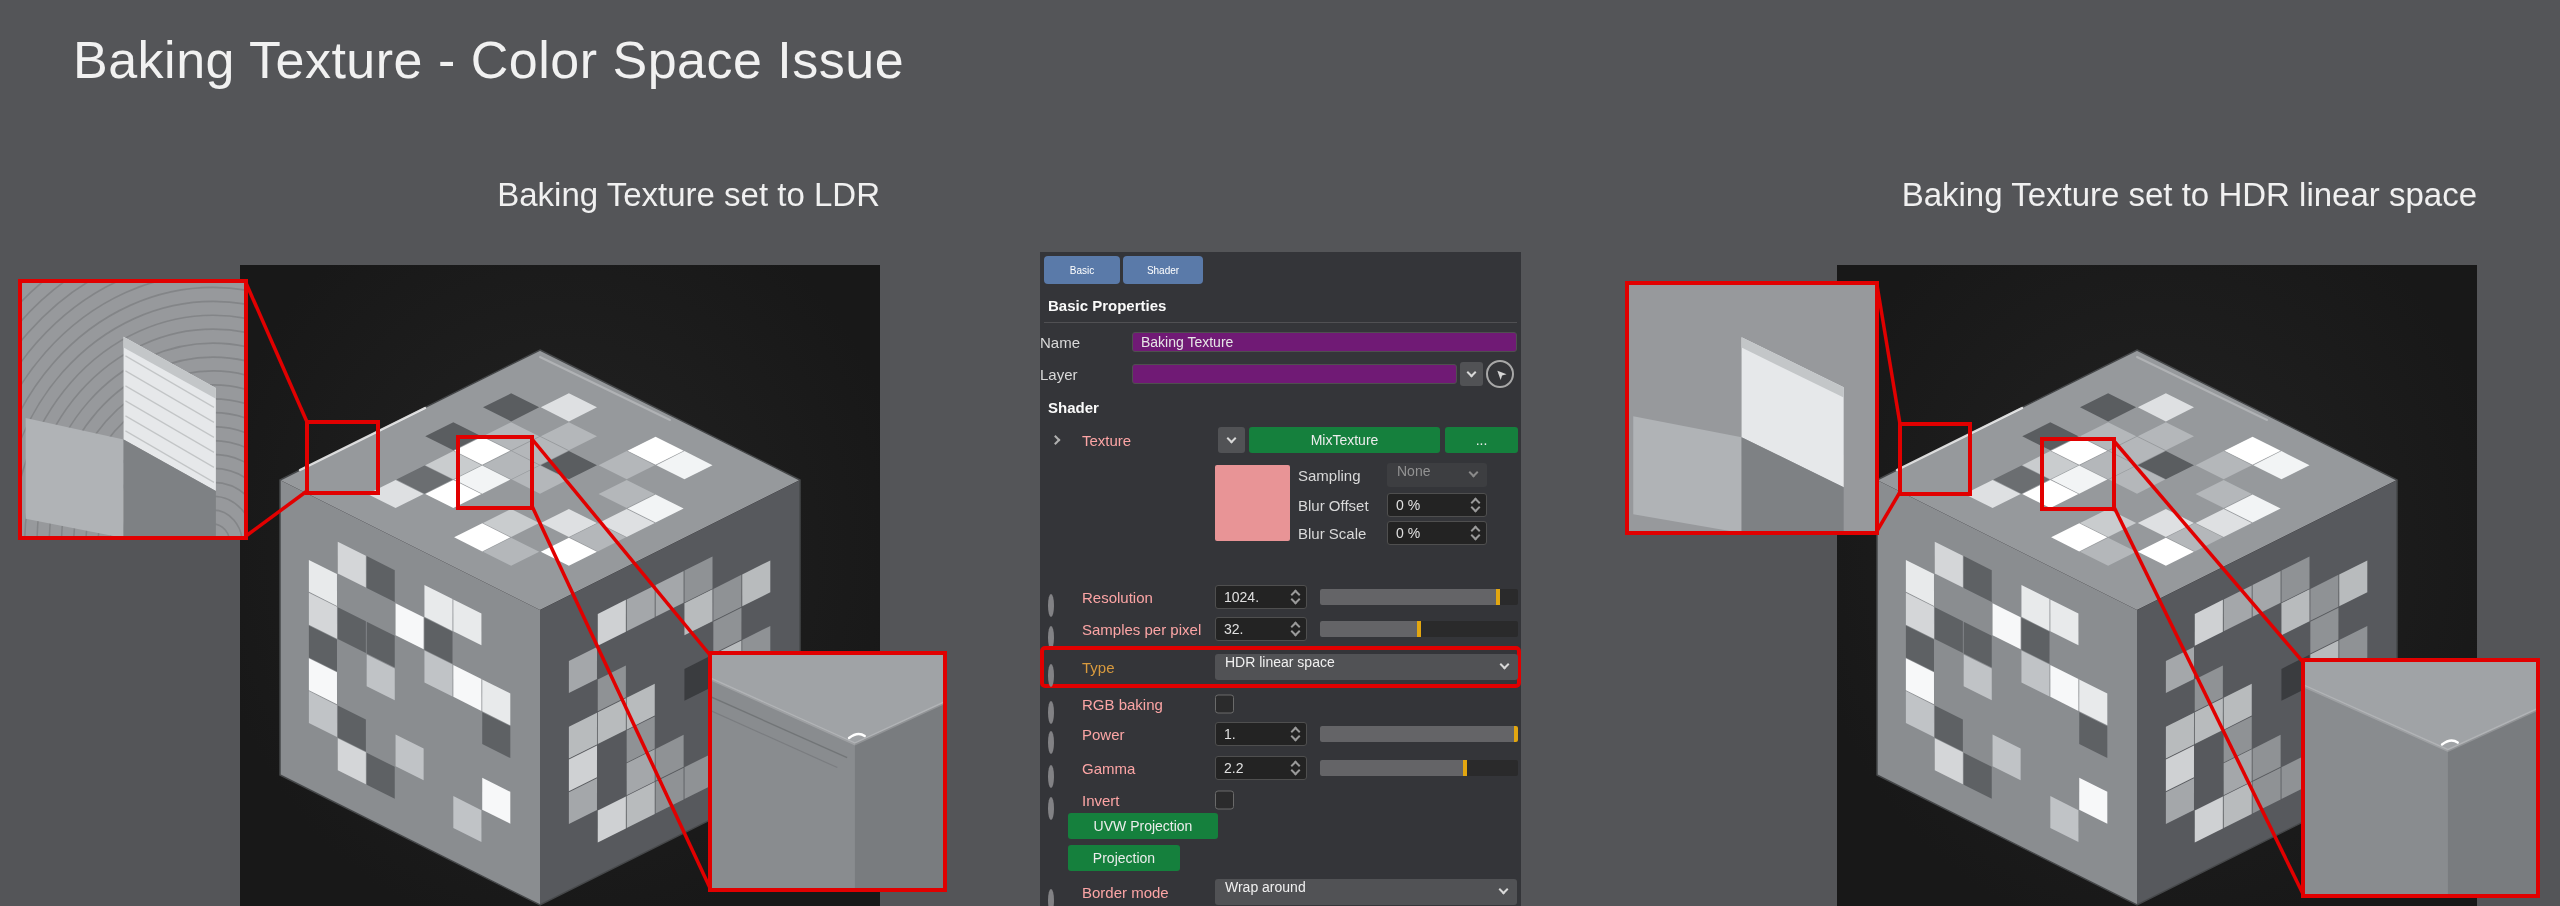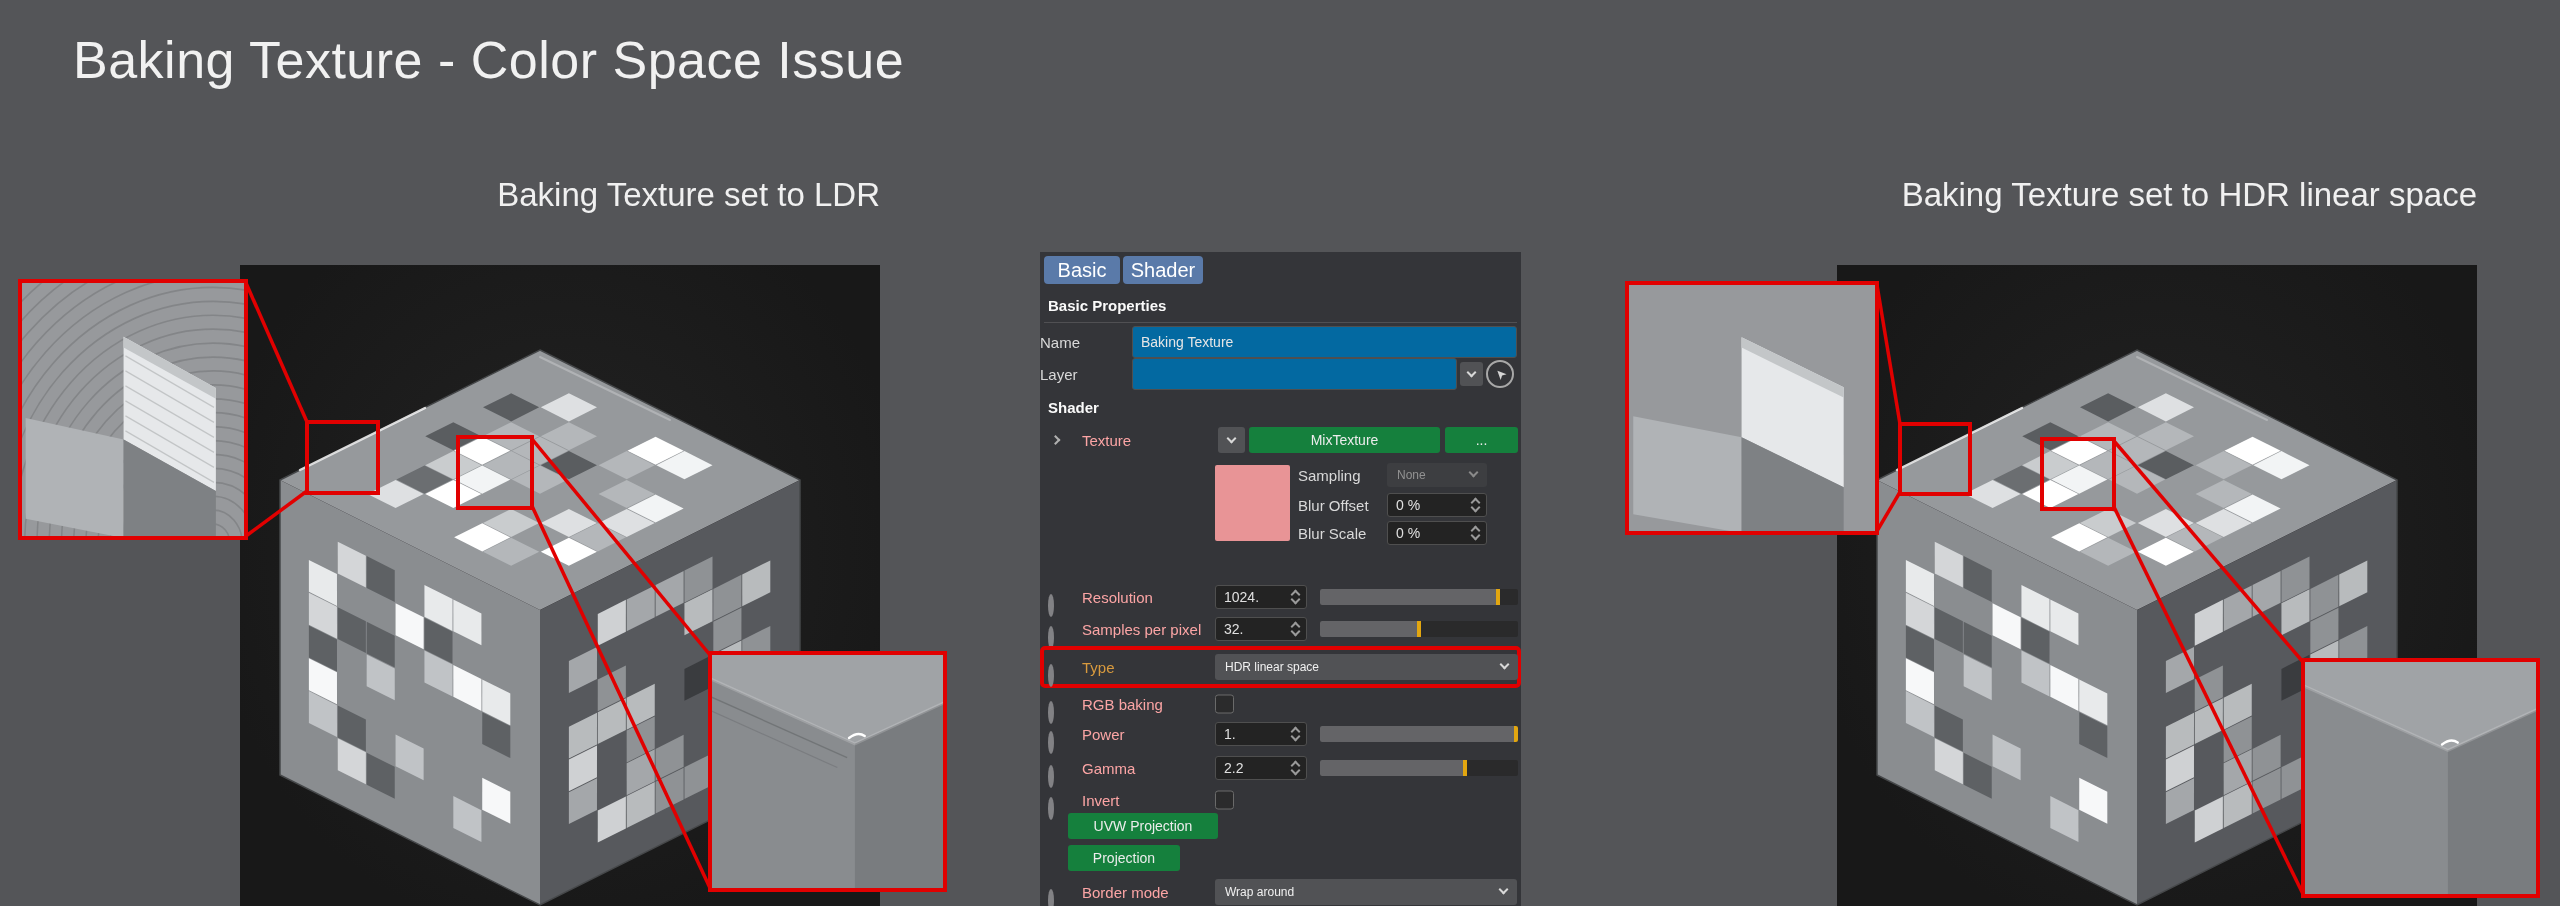--- a/index.html
+++ b/index.html
@@ -29,33 +29,33 @@
   .panel{position:absolute;left:1040px;top:252px;width:481px;height:654px;background:#343539;
          color:#d6d6d6;font-size:15px;z-index:4}
   .prow{position:absolute;left:0;width:100%}
   .ricon{position:absolute;left:8px;top:50%;transform:translateY(-50%)}
   .rlabel{position:absolute;left:42px;top:50%;transform:translateY(-50%);white-space:nowrap;color:#fca5a5}
   .sublabel{position:absolute;left:258px;top:50%;transform:translateY(-50%);white-space:nowrap;color:#d9d9d9}
   .phead{position:absolute;left:8px;top:50%;transform:translateY(-50%);font-weight:bold;color:#fafafa;font-size:15px}
   .pdiv{position:absolute;left:4px;right:4px;height:1px;background:#505053}
 
   .tab{position:absolute;top:4px;height:28px;background:var(--blue);border-radius:4px;color:#fff;
-       display:flex;align-items:center;justify-content:center;font-size:20px}
+       display:flex;align-items:center;justify-content:center;font-size:10px}
   .tab.t0{left:4px;width:76px}
   .tab.t1{left:83px;width:80px}
 
-  .tinput{position:absolute;top:50%;transform:translateY(-50%);height:32px;background:#0369a1;
+  .tinput{position:absolute;top:50%;transform:translateY(-50%);height:20px;background:#701a75;
           border:1px solid #4f4f4f;border-radius:3px;color:#e6e6e6;display:flex;align-items:center;
           padding:0 8px;font-size:14px}
   .flabel{position:absolute;left:0;width:84px;text-align:left;top:50%;transform:translateY(-50%);color:#d9d9d9}
 
   .gbtn{position:absolute;top:50%;transform:translateY(-50%);background:#15803d;border-radius:3px;
         color:#ececec;display:flex;align-items:center;justify-content:center;font-size:14px}
   .gsel{position:absolute;top:50%;transform:translateY(-50%);background:#515255;border-radius:3px;
-        color:#f0f0f0;font-size:12px;display:flex;align-items:center;padding:0 10px}
+        color:#f0f0f0;font-size:14px;display:flex;align-items:flex-start;padding:0 10px}
   .gsel.disabled{background:#3d3e41;color:#929292}
   .chev{width:7px;height:7px;border-right:2px solid #d8d8d8;border-bottom:2px solid #d8d8d8;
         transform:rotate(45deg);margin-top:-4px}
   .gsel .chev{position:absolute;right:10px;top:calc(50% - 2px)}
   .gsel.disabled .chev{border-color:#8a8a8a}
   .chevbtn{position:absolute;top:50%;transform:translateY(-50%);background:#515255;border-radius:3px;
            display:flex;align-items:center;justify-content:center}
   .exp{position:absolute;left:12px;top:50%;transform:translateY(-50%) rotate(-45deg);width:7px;height:7px;
        border-right:2px solid #b0b0b0;border-bottom:2px solid #b0b0b0}
 

